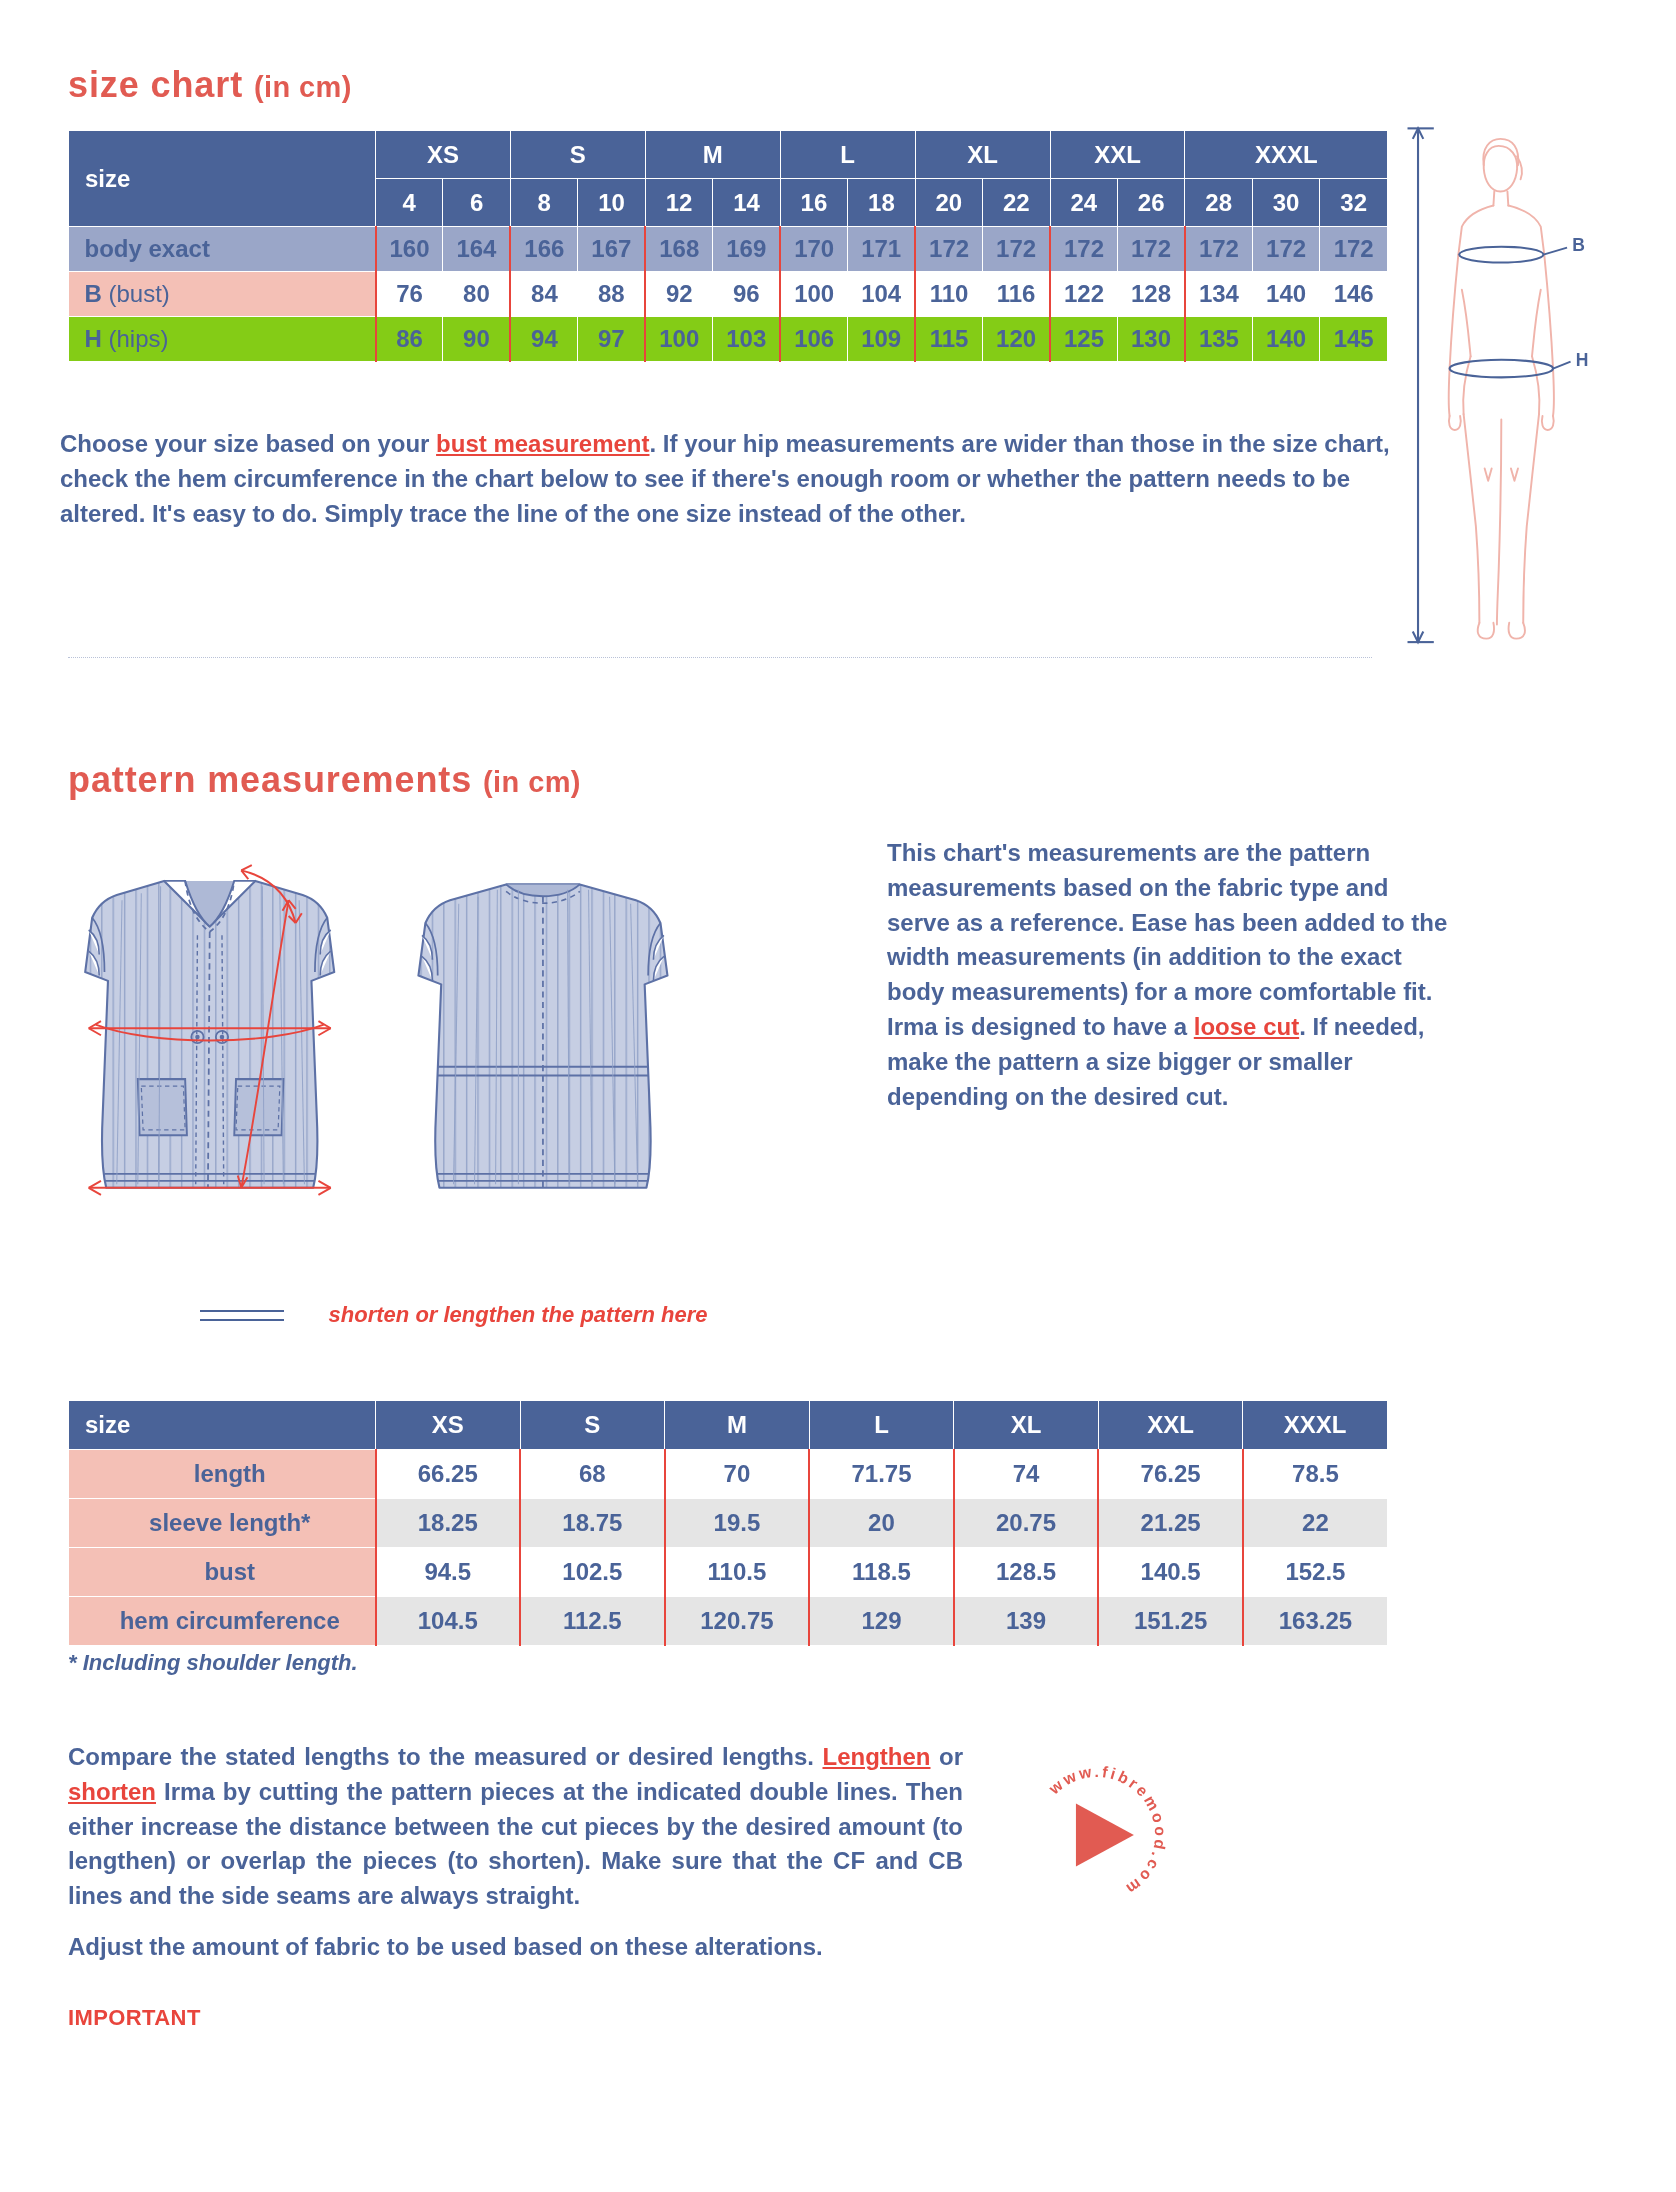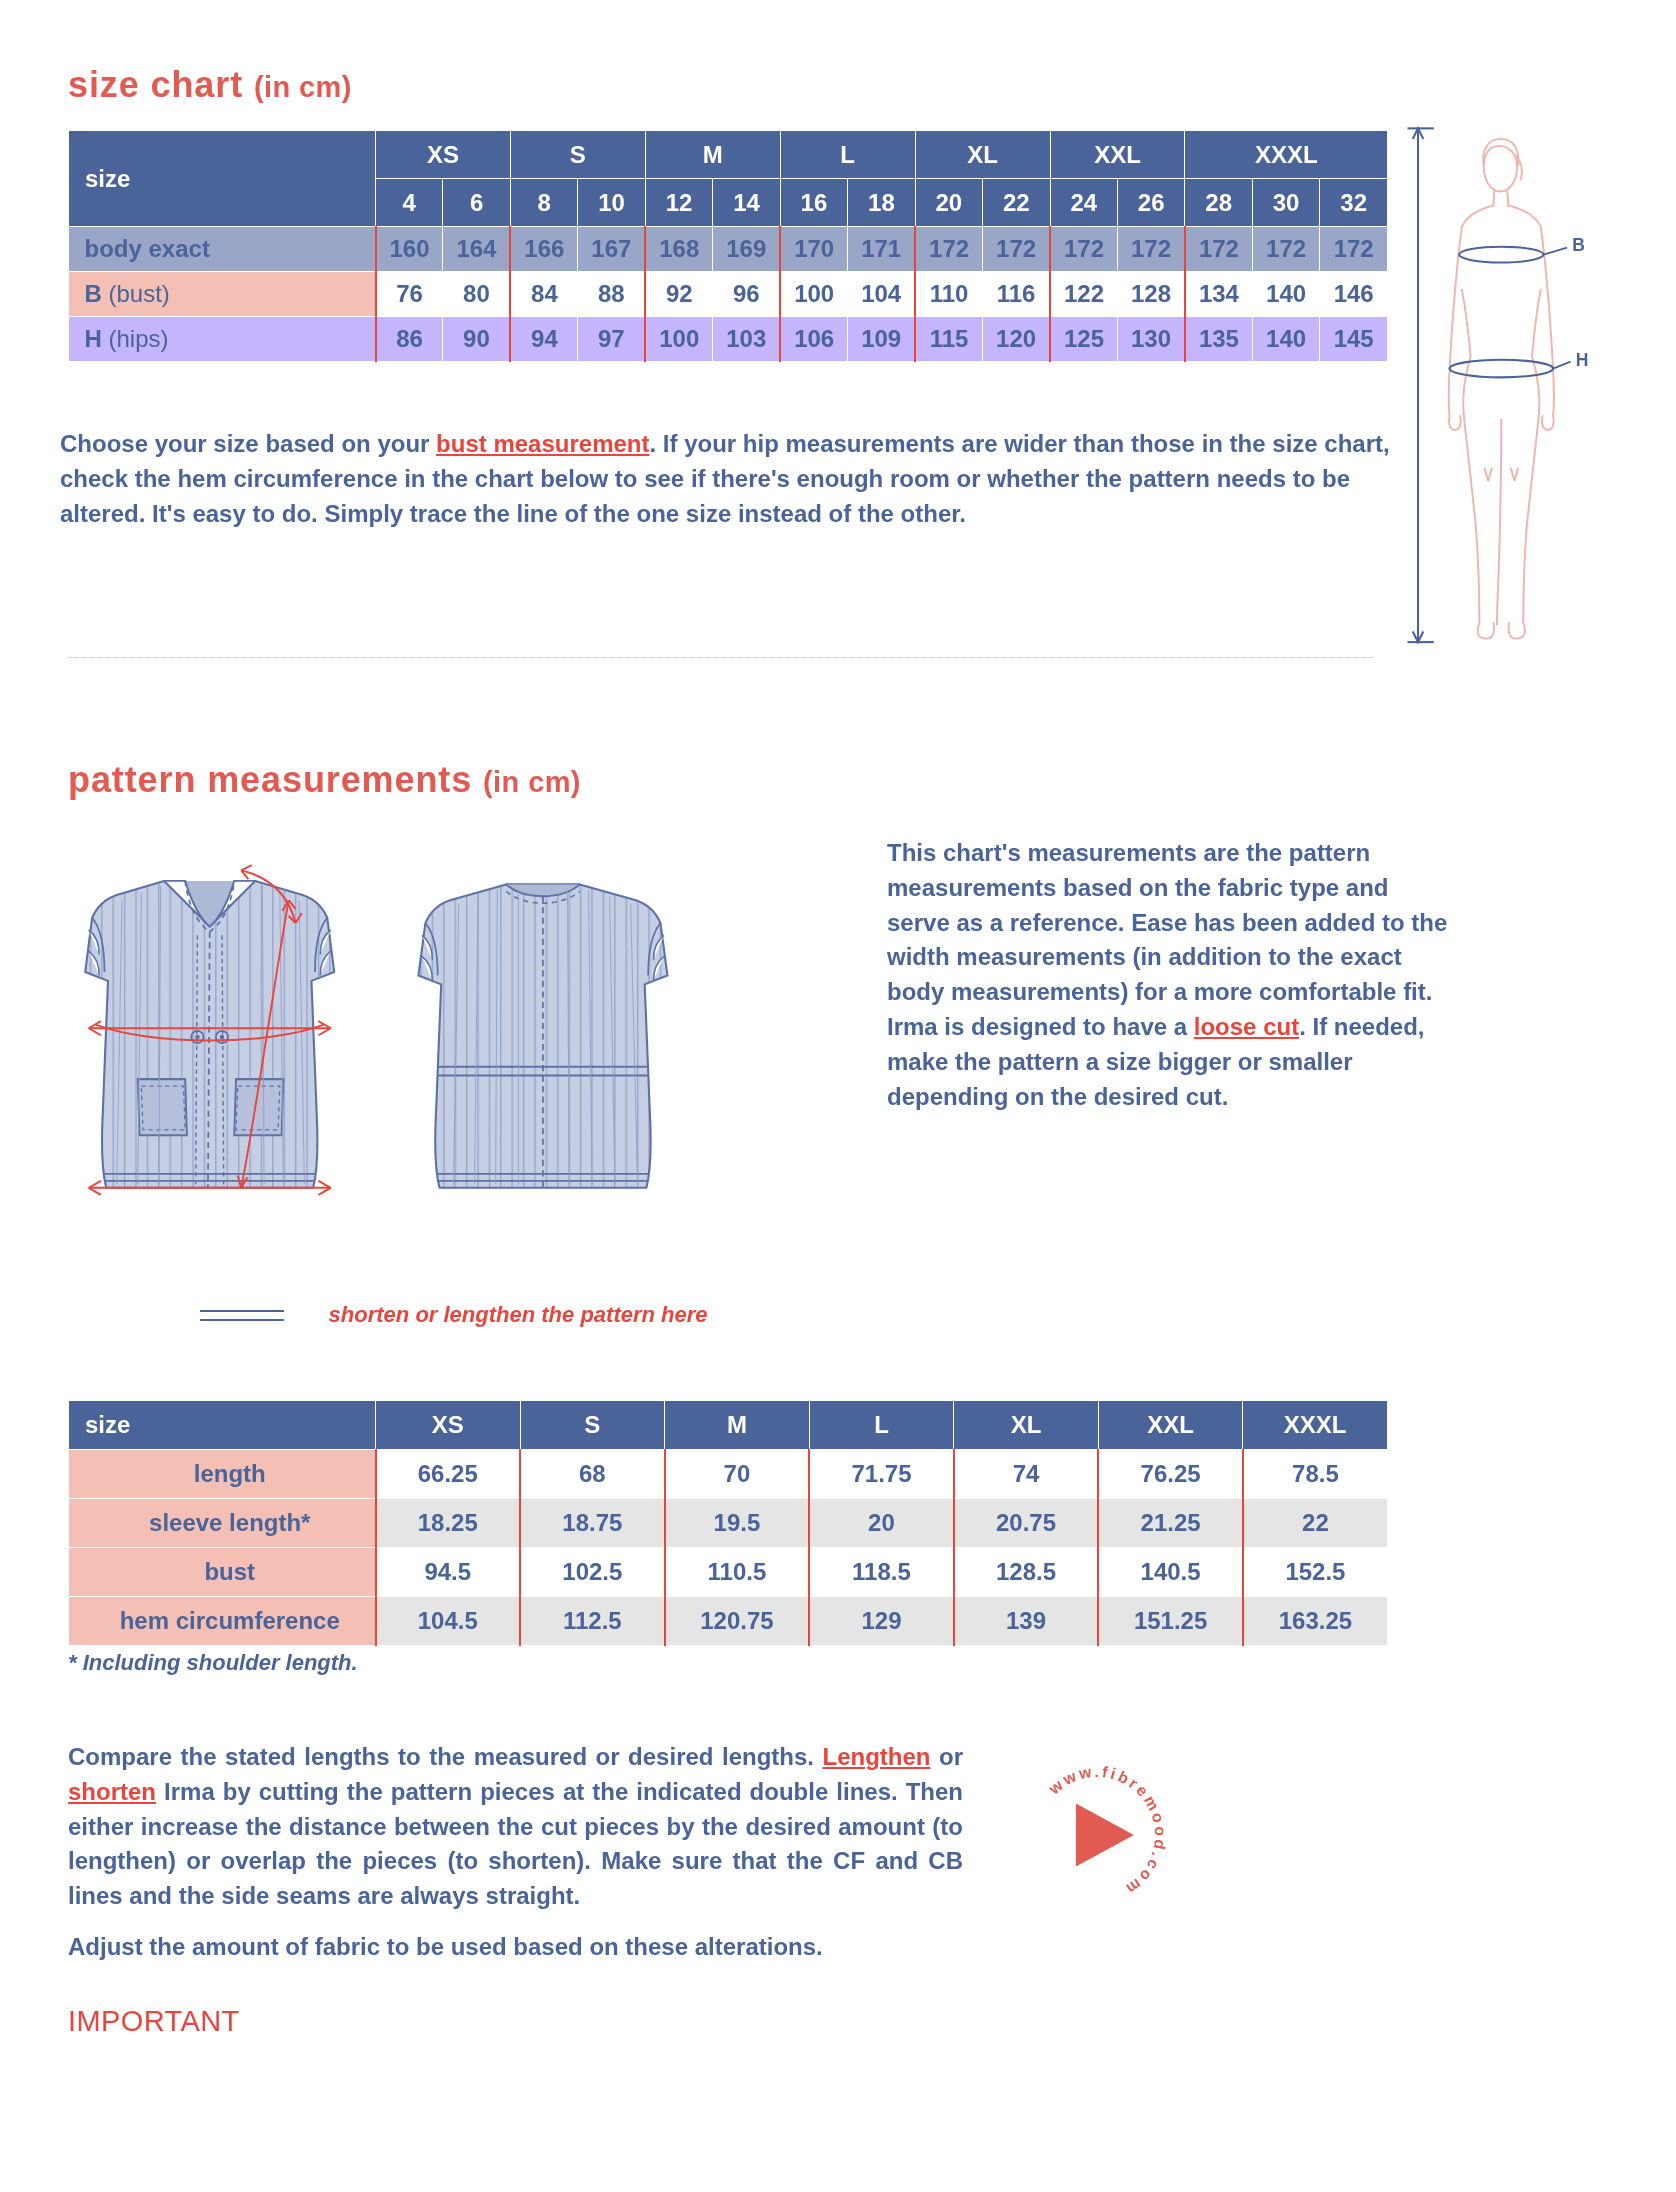--- a/index.html
+++ b/index.html
@@ -68,21 +68,21 @@
     text-align: left;
     padding-left: 16px;
     white-space: nowrap;
   }
   .sizechart .rowlabel .sub {
     font-weight: normal;
   }
   .row-blue td { background: #9aa6c8; }
   .row-white td { background: #ffffff; }
   .row-white td.rowlabel { background: #f4c0b6; }
-  .row-pink td { background: #c4b5fd; }
+  .row-pink td { background: #84cc16; }
   .sep-left { border-left: 2.6px solid #e8453c !important; }
   .sizechart tbody tr td:first-child { border-left: none; }
   .sizechart tbody td { height: 44px; }
 
   
   .figure-wrap {
     position: absolute;
     left: 1404px;
     top: 114px;
     width: 263px;
@@ -202,22 +202,22 @@
     left: 1018px;
     top: 1756px;
     width: 158px;
     height: 158px;
   }
 
   .important-head {
     position: absolute;
     left: 68px;
     top: 2005px;
-    font-size: 29px;
-    font-weight: normal;
+    font-size: 22px;
+    font-weight: bold;
     color: #e8453c;
     letter-spacing: 0.4px;
   }
 </style>
 </head>
 <body>
 
 <div class="page">
 
   <div class="section-head" style="left:68px; top:64px;">

